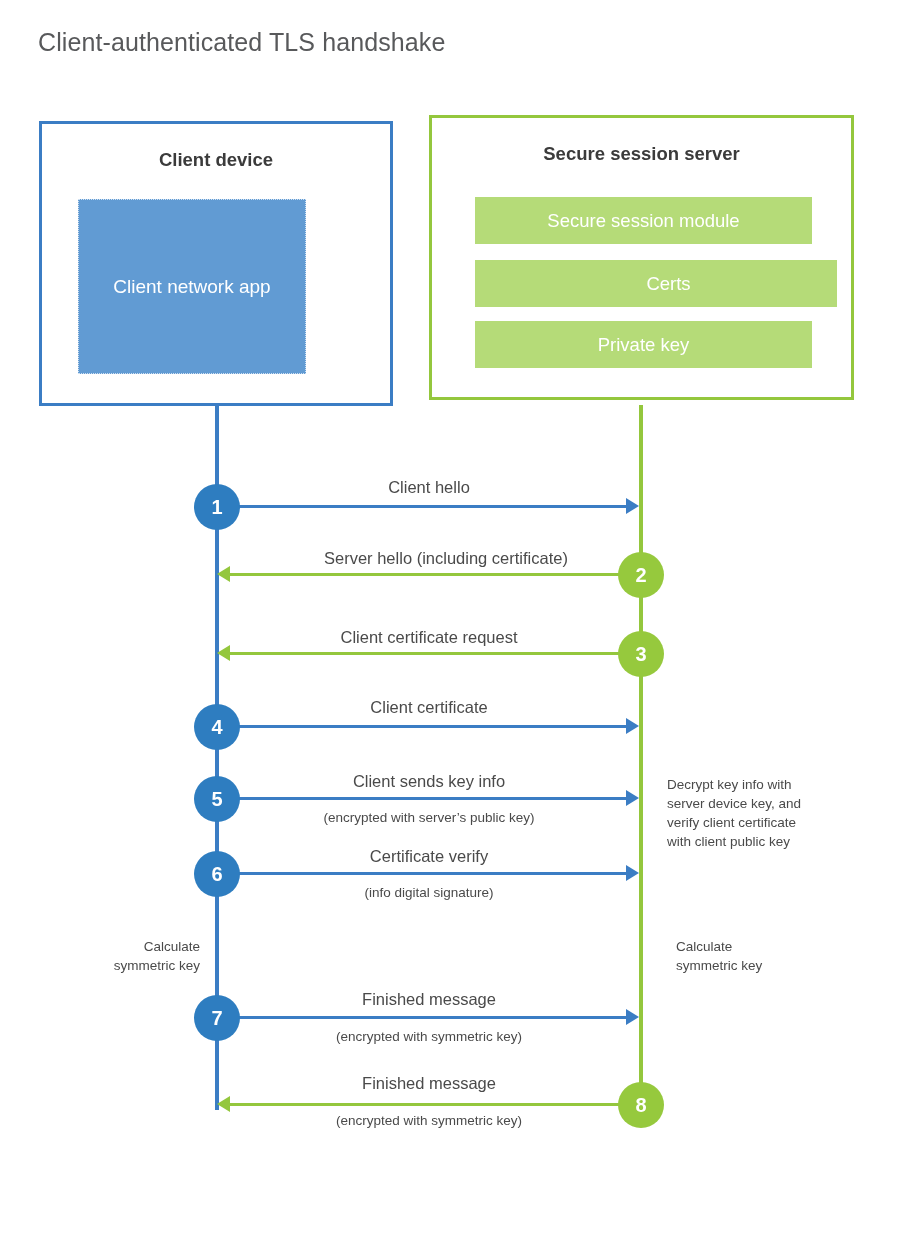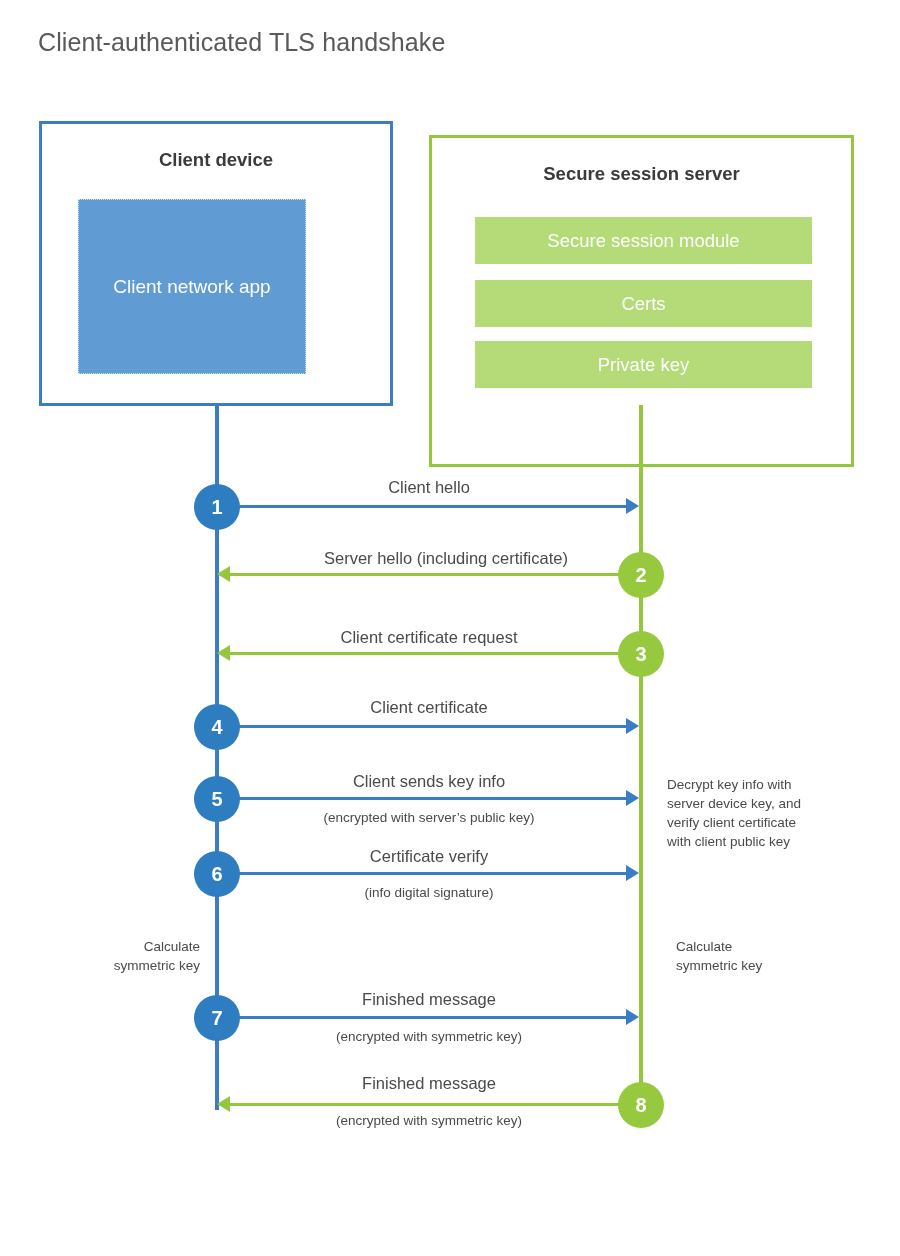--- a/index.html
+++ b/index.html
@@ -16,21 +16,21 @@
   
   .title{
     position:absolute;left:38px;top:28px;
     font-size:25px;font-weight:400;color:#58595b;
     letter-spacing:0.1px;white-space:nowrap;
   }
 
   
   .party-box{position:absolute;background:#ffffff;box-sizing:border-box;}
   .client-box{left:39px;top:121px;width:354px;height:285px;border:3px solid #3B7DC4;}
-  .server-box{left:429px;top:135px;width:425px;height:332px;border:3px solid #94C73D;}
+  .server-box{left:429px;top:115px;width:425px;height:285px;border:3px solid #94C73D;}
 
   .box-title{
     position:absolute;left:0;right:0;top:25px;
     text-align:center;font-size:18.5px;font-weight:700;color:#3b3b3b;
   }
 
   
   .client-app{
     position:absolute;left:36px;top:75px;width:228px;height:175px;
     background:#619BD3;
@@ -43,21 +43,21 @@
   }
 
   
   .server-bar{
     position:absolute;left:43px;width:337px;height:47px;
     background:#B5DB78;
     display:flex;align-items:center;justify-content:center;
   }
   .server-bar span{color:#ffffff;font-size:18.5px;font-weight:400;}
   .bar-0{top:79px;}
-  .bar-1{top:142px;}
+  .bar-1{top:142px;padding-left:25px;}
   .bar-2{top:203px;}
 
   
   .lifeline{position:absolute;width:4px;}
   .lifeline-client{left:215px;top:405px;height:705px;background:#3B7DC4;}
   .lifeline-server{left:639px;top:405px;height:700px;background:#94C73D;}
   .msg-line{position:absolute;height:3px;}
   .msg-line.blue{background:#3B7DC4;}
   .msg-line.green{background:#94C73D;}
   .arrow-head{position:absolute;width:0;height:0;}

